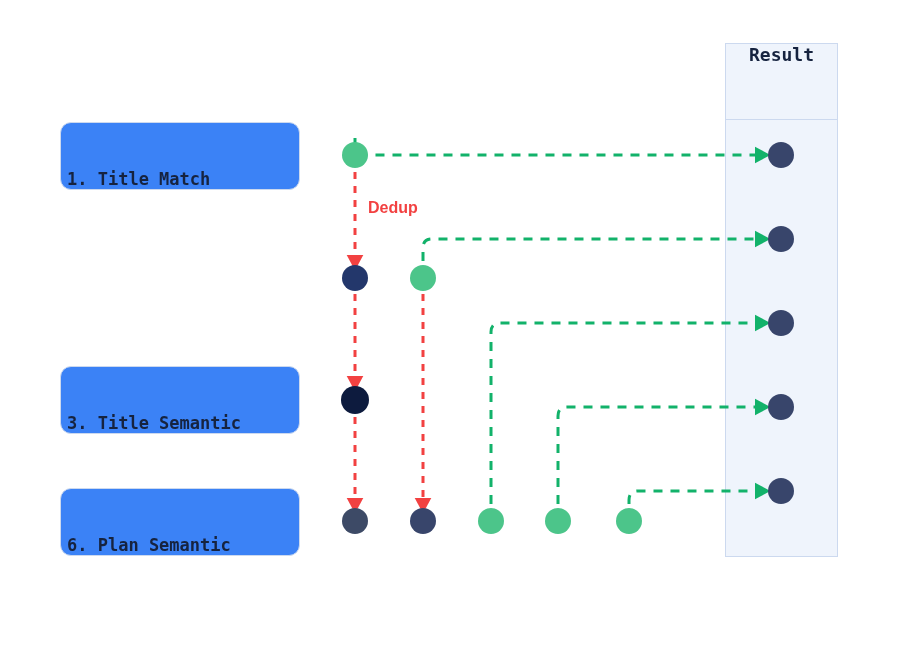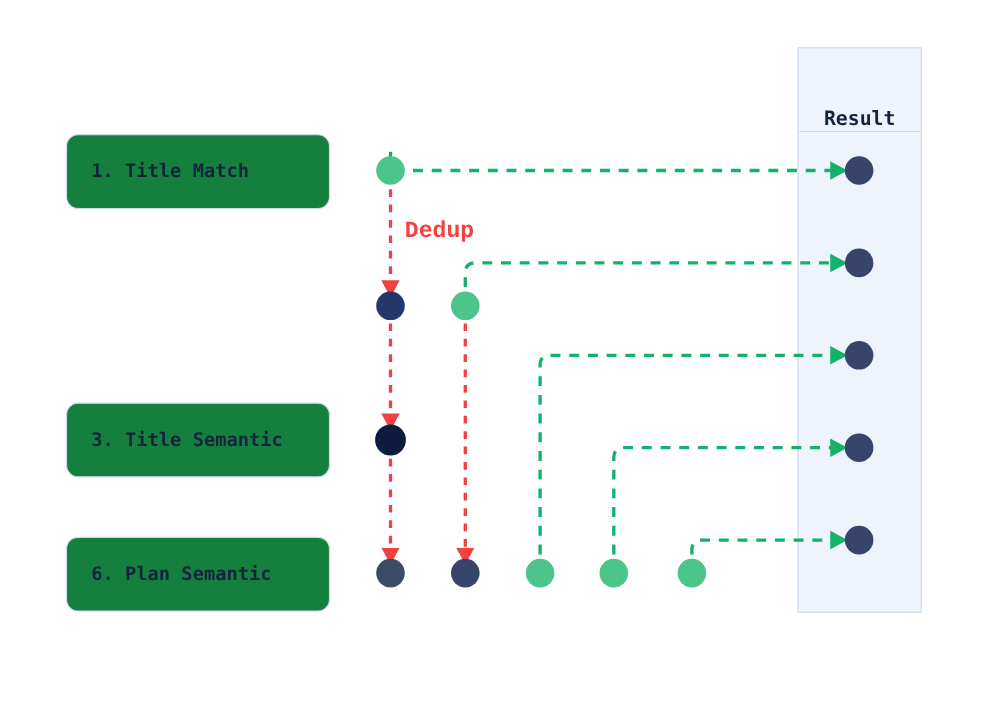--- a/index.html
+++ b/index.html
@@ -16,26 +16,26 @@
     font-family: "DejaVu Sans Mono", "Liberation Mono", monospace;
   }
 
   
   .stage-box {
     position: absolute;
     left: 60px;
     width: 240px;
     height: 68px;
     box-sizing: border-box;
-    background: #15803d;
+    background: #3b82f6;
     border: 1px solid #ccd9ef;
     border-radius: 11px;
     display: flex;
-    align-items: center;
-    padding-left: 22px;
+    align-items: flex-end;
+    padding-left: 6px;
   }
   .stage-box-label {
     font-family: "DejaVu Sans Mono", "Liberation Mono", monospace;
     font-size: 17px;
     font-weight: bold;
     color: #16233f;
     letter-spacing: 0px;
     white-space: pre;
   }
 
@@ -52,21 +52,21 @@
   }
   #result-header {
     position: absolute;
     left: 0;
     top: 0;
     width: 100%;
     height: 76px;
     box-sizing: border-box;
     border-bottom: 1px solid #ccd9ef;
     display: flex;
-    align-items: flex-end;
+    align-items: flex-start;
     justify-content: center;
   }
   #result-header-label {
     font-family: "DejaVu Sans Mono", "Liberation Mono", monospace;
     font-size: 18px;
     font-weight: bold;
     color: #16233f;
     white-space: pre;
   }
 
@@ -83,22 +83,22 @@
     left: 0;
     top: 0;
     width: 898px;
     height: 650px;
     pointer-events: none;
   }
 
   
   #dedup-label {
     position: absolute;
-    font-family: Liberation Mono, monospace;
-    font-size: 21px;
+    font-family: Liberation Sans, sans-serif;
+    font-size: 16px;
     font-weight: bold;
     color: #f24141;
     white-space: pre;
   }
 </style>
 </head>
 <body>
 
 <div id="stage">
 

